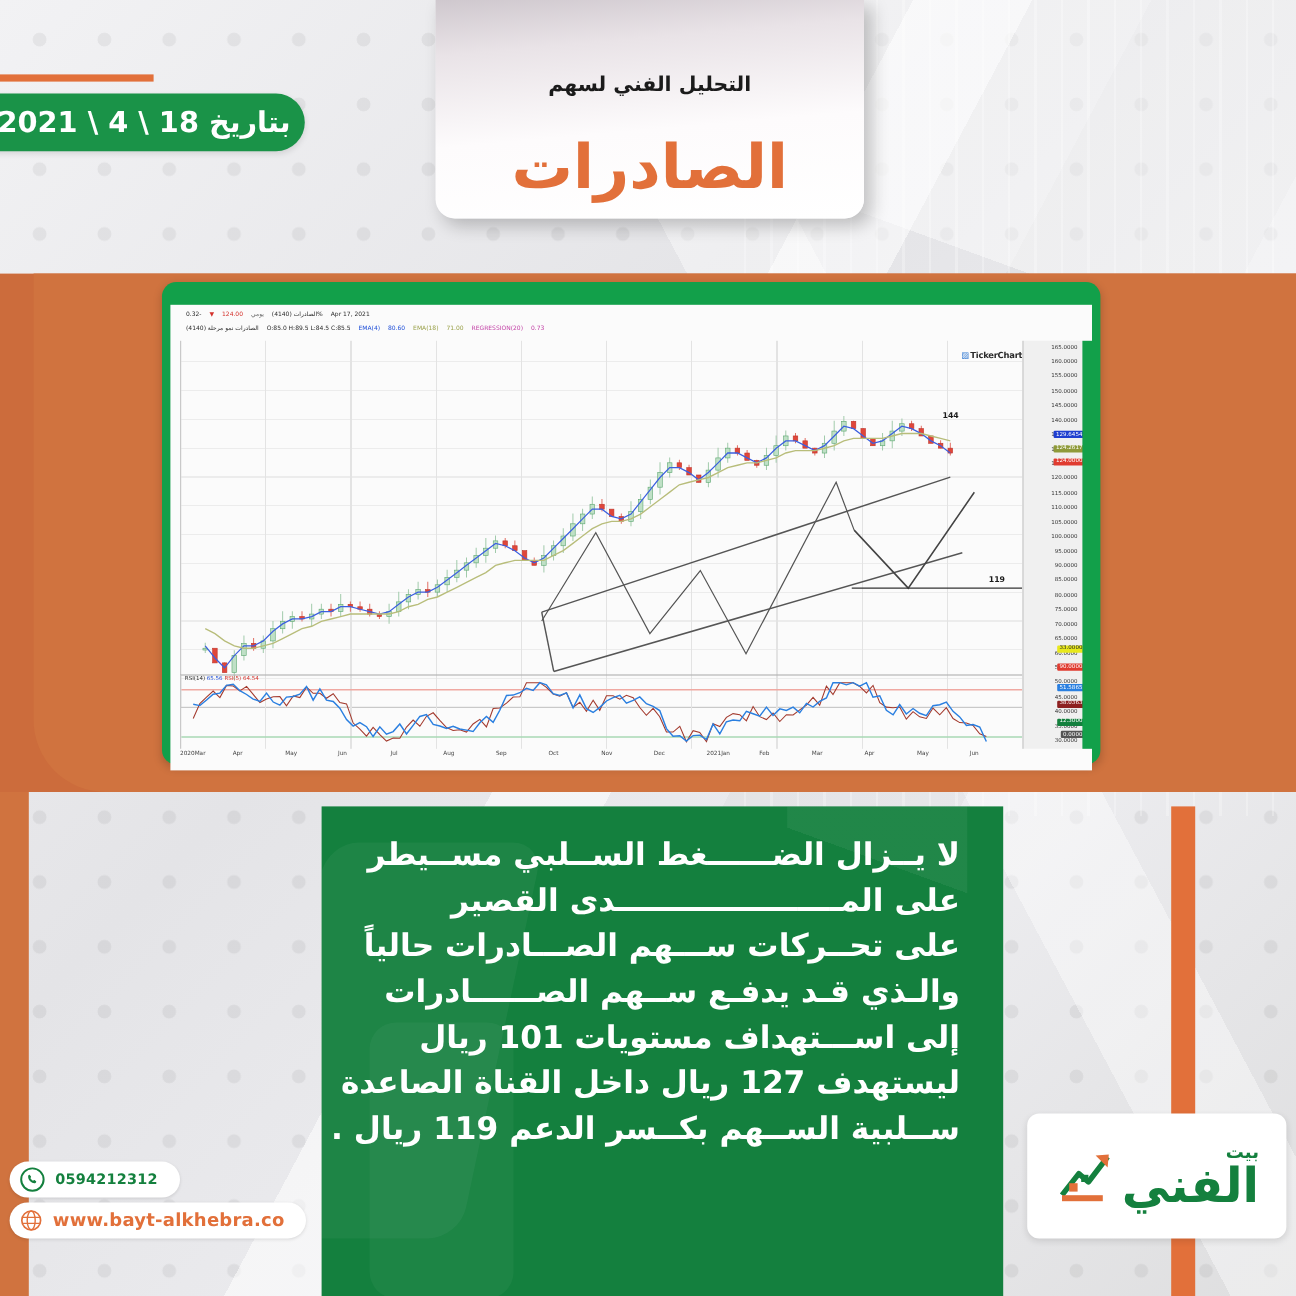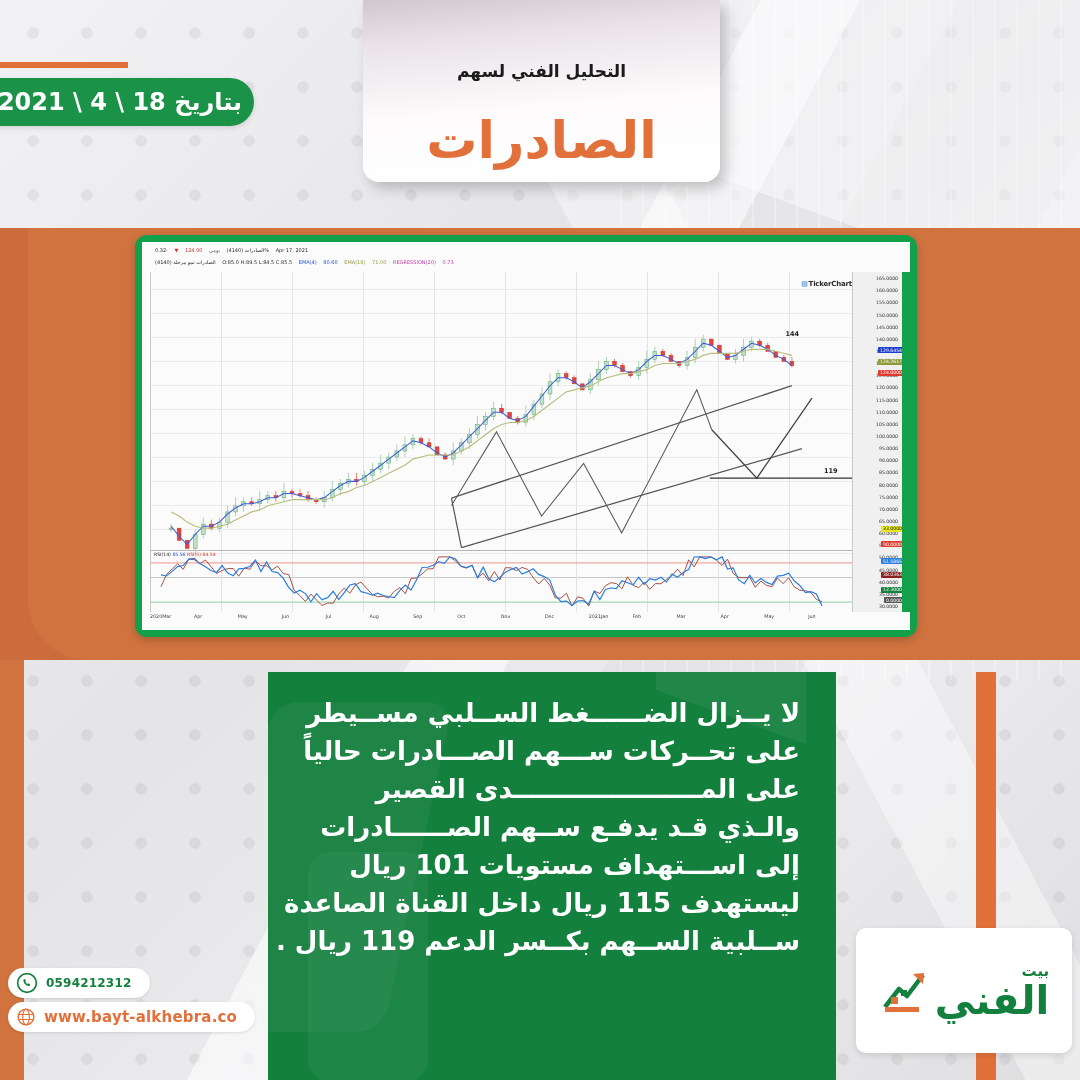--- a/index.html
+++ b/index.html
@@ -90,21 +90,21 @@
     position:absolute; left:135px; top:235px;
     width:782px; height:402px;
     background:#12a04a;
     border-radius:12px;
     padding:7px;
     box-shadow:0 3px 8px rgba(0,0,0,.2);
   }
   #chart-inner {
     width:100%; height:100%;
     background:#fbfbfb;
-    position:relative; overflow:hidden;
+    position:relative; overflow:hidden;margin-top:12px;
   }
   
   .ch-row { position:absolute; left:8px; font-size:5px; white-space:nowrap;
             font-family:"DejaVu Sans","Liberation Sans",sans-serif; }
   #ch-row1 { top:5px; }
   #ch-row2 { top:17px; }
   .ch-row span { margin-left:5px; }
   .c-dark{color:#2b2b2b;} .c-red{color:#d4312b;} .c-blue{color:#1f4fd8;}
   .c-olive{color:#9aa14a;} .c-mag{color:#c23fa5;} .c-grey{color:#666;}
   #ticker-logo {
@@ -198,21 +198,21 @@
     box-shadow:0 1px 3px rgba(0,0,0,.12);
   }
   #pill-phone { top:968px; }
   #pill-web   { top:1002px; }
   .pill-txt { font-size:12px; font-weight:bold; letter-spacing:.2px; }
   #phone-txt { color:#14803e; }
   #web-txt { color:#e2703a; font-size:15px; }
 
   
   #logo-card {
-    position:absolute; right:8px; top:928px; width:216px; height:125px;
+    position:absolute; right:8px; top:928px; width:216px; height:104px;
     background:#fff; border-radius:10px;
     box-shadow:0 2px 6px rgba(0,0,0,.12);
     display:flex; align-items:center; justify-content:center; gap:0;
   }
   #logo-word {
     font-size:40px; font-weight:bold; color:#14803e; direction:rtl;
     letter-spacing:-2px; line-height:1;
   }
   #logo-small { font-size:15px; font-weight:bold; color:#14803e; direction:rtl; }
 </style>
@@ -677,25 +677,25 @@
 <div id="left-orange-bar"></div>
 <div id="right-orange-bar"></div>
 <div id="right-orange-bar2"></div>
 
 <div id="green-panel">
   <div id="gp-watermark-1"></div>
   <div id="gp-watermark-2"></div>
   <div id="gp-chev"></div>
   <div id="gp-text">
       <p>لا يــزال الضــــــغط الســلبي مســيطر</p>
+      <p>على المـــــــــــــــــــــدى القصير</p>
       <p>على تحــركات ســـهم الصـــادرات حالياً</p>
-      <p>على المـــــــــــــــــــــدى القصير</p>
       <p>والـذي قـد يدفـع ســهم الصــــــادرات</p>
       <p>إلى اســـتهداف مستويات 101 ريال</p>
-      <p>ليستهدف 115 ريال داخل القناة الصاعدة</p>
+      <p>ليستهدف 127 ريال داخل القناة الصاعدة</p>
       <p>ســلبية الســهم بكــسر الدعم 119 ريال .</p>
     </div>
 </div>
 
 <div class="pill" id="pill-phone">
   <svg width="22" height="22" viewBox="0 0 24 24">
     <circle cx="12" cy="12" r="10.2" fill="none" stroke="#14803e" stroke-width="1.8"></circle>
     <path d="M8.2 8.4c.3-.7 1-.9 1.4-.5l1 1.1c.3.3.2.7 0 1l-.5.6c.5 1.1 1.4 2 2.5 2.5l.6-.5c.3-.2.7-.3 1 0l1.1 1c.4.4.2 1.1-.5 1.4-1.4.6-3.3-.1-4.8-1.6s-2.2-3.4-1.8-5z" fill="#14803e"></path>
   </svg>
   <span class="pill-txt" id="phone-txt">0594212312</span>

